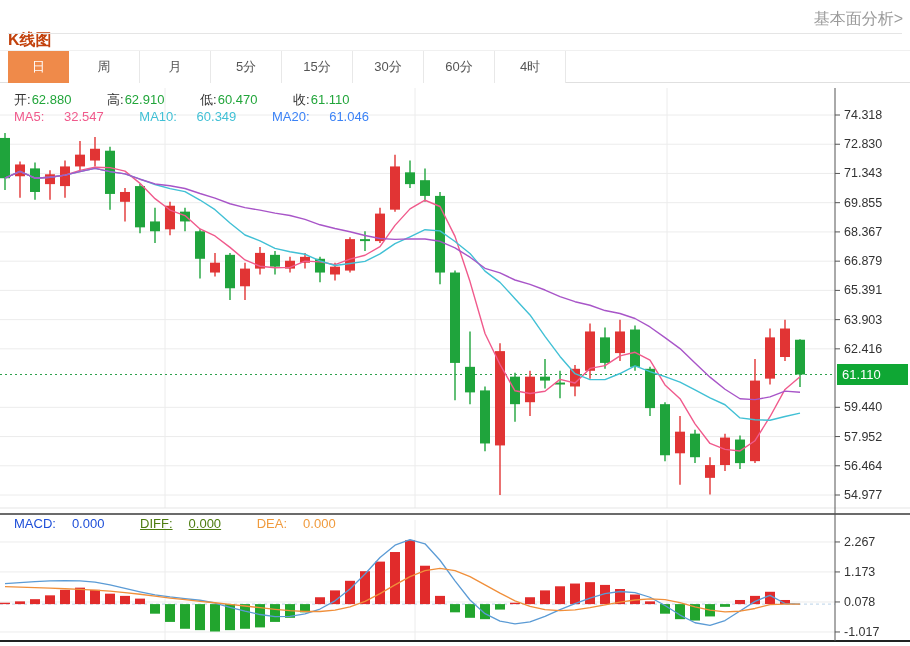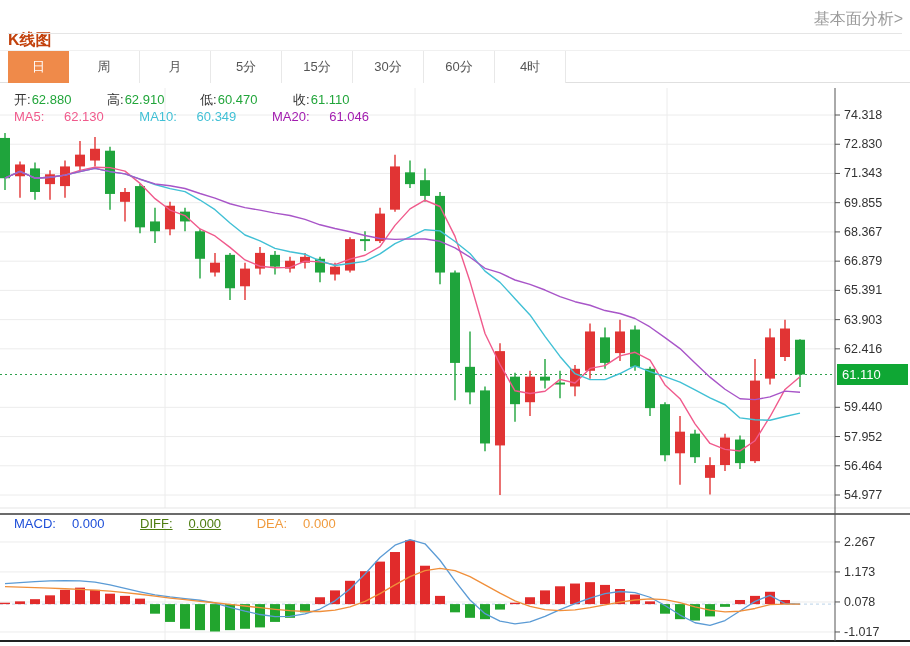--- a/index.html
+++ b/index.html
@@ -17,21 +17,21 @@
   .tab:first-child{width:59px;border-left:1px solid #e8e8e8;}
   .tab.active{background:#ef8a4a;color:#fff;border-color:#ef8a4a;}
 
   
   .inforow{position:absolute;left:14px;font-size:13px;white-space:nowrap;z-index:3;}
   .inforow span{margin-right:16px;}
   #ohlc-row{top:91px;text-align:center;}
   #ohlc-row .lbl{color:#333;margin-right:1px;}
   #ohlc-row .val{color:#21a53a;}
   #ma-row{top:109px;}
-  .ma5{color:#f05a8c;} .ma10{color:#41c0d5;} .ma20{color:#a21caf;}
+  .ma5{color:#f05a8c;} .ma10{color:#41c0d5;} .ma20{color:#3b82f6;}
   #macd-row{top:516px;}
   .macdv{color:#1d4ed8;} .diffv{color:#4d7c0f;text-decoration:underline;} .deav{color:#f09a3c;}
 
   
   #price-badge{position:absolute;top:364px;left:837px;width:71px;height:21px;background:#0fa734;color:#fff;
     font-size:13px;line-height:21px;padding-left:5px;box-sizing:border-box;z-index:4;}
 
   #chart-svg{position:absolute;top:0;left:0;z-index:1;}
 </style>
 </head>
@@ -287,21 +287,21 @@
     </svg>
 
   <div class="inforow" id="ohlc-row">
     <span><span class="lbl">开:</span><span class="val">62.880</span></span>
     <span><span class="lbl">高:</span><span class="val">62.910</span></span>
     <span><span class="lbl">低:</span><span class="val">60.470</span></span>
     <span><span class="lbl">收:</span><span class="val">61.110</span></span>
   </div>
 
   <div class="inforow" id="ma-row">
-    <span class="ma5"><span>MA5:</span> <span>62.130</span></span>
+    <span class="ma5"><span>MA5:</span> <span>32.547</span></span>
     <span class="ma10"><span>MA10:</span> <span>60.349</span></span>
     <span class="ma20"><span>MA20:</span> <span>61.046</span></span>
   </div>
 
   <div class="inforow" id="macd-row">
     <span class="macdv"><span>MACD:</span><span>0.000</span></span>
     <span class="diffv"><span>DIFF:</span><span>0.000</span></span>
     <span class="deav"><span>DEA:</span><span>0.000</span></span>
   </div>
 

